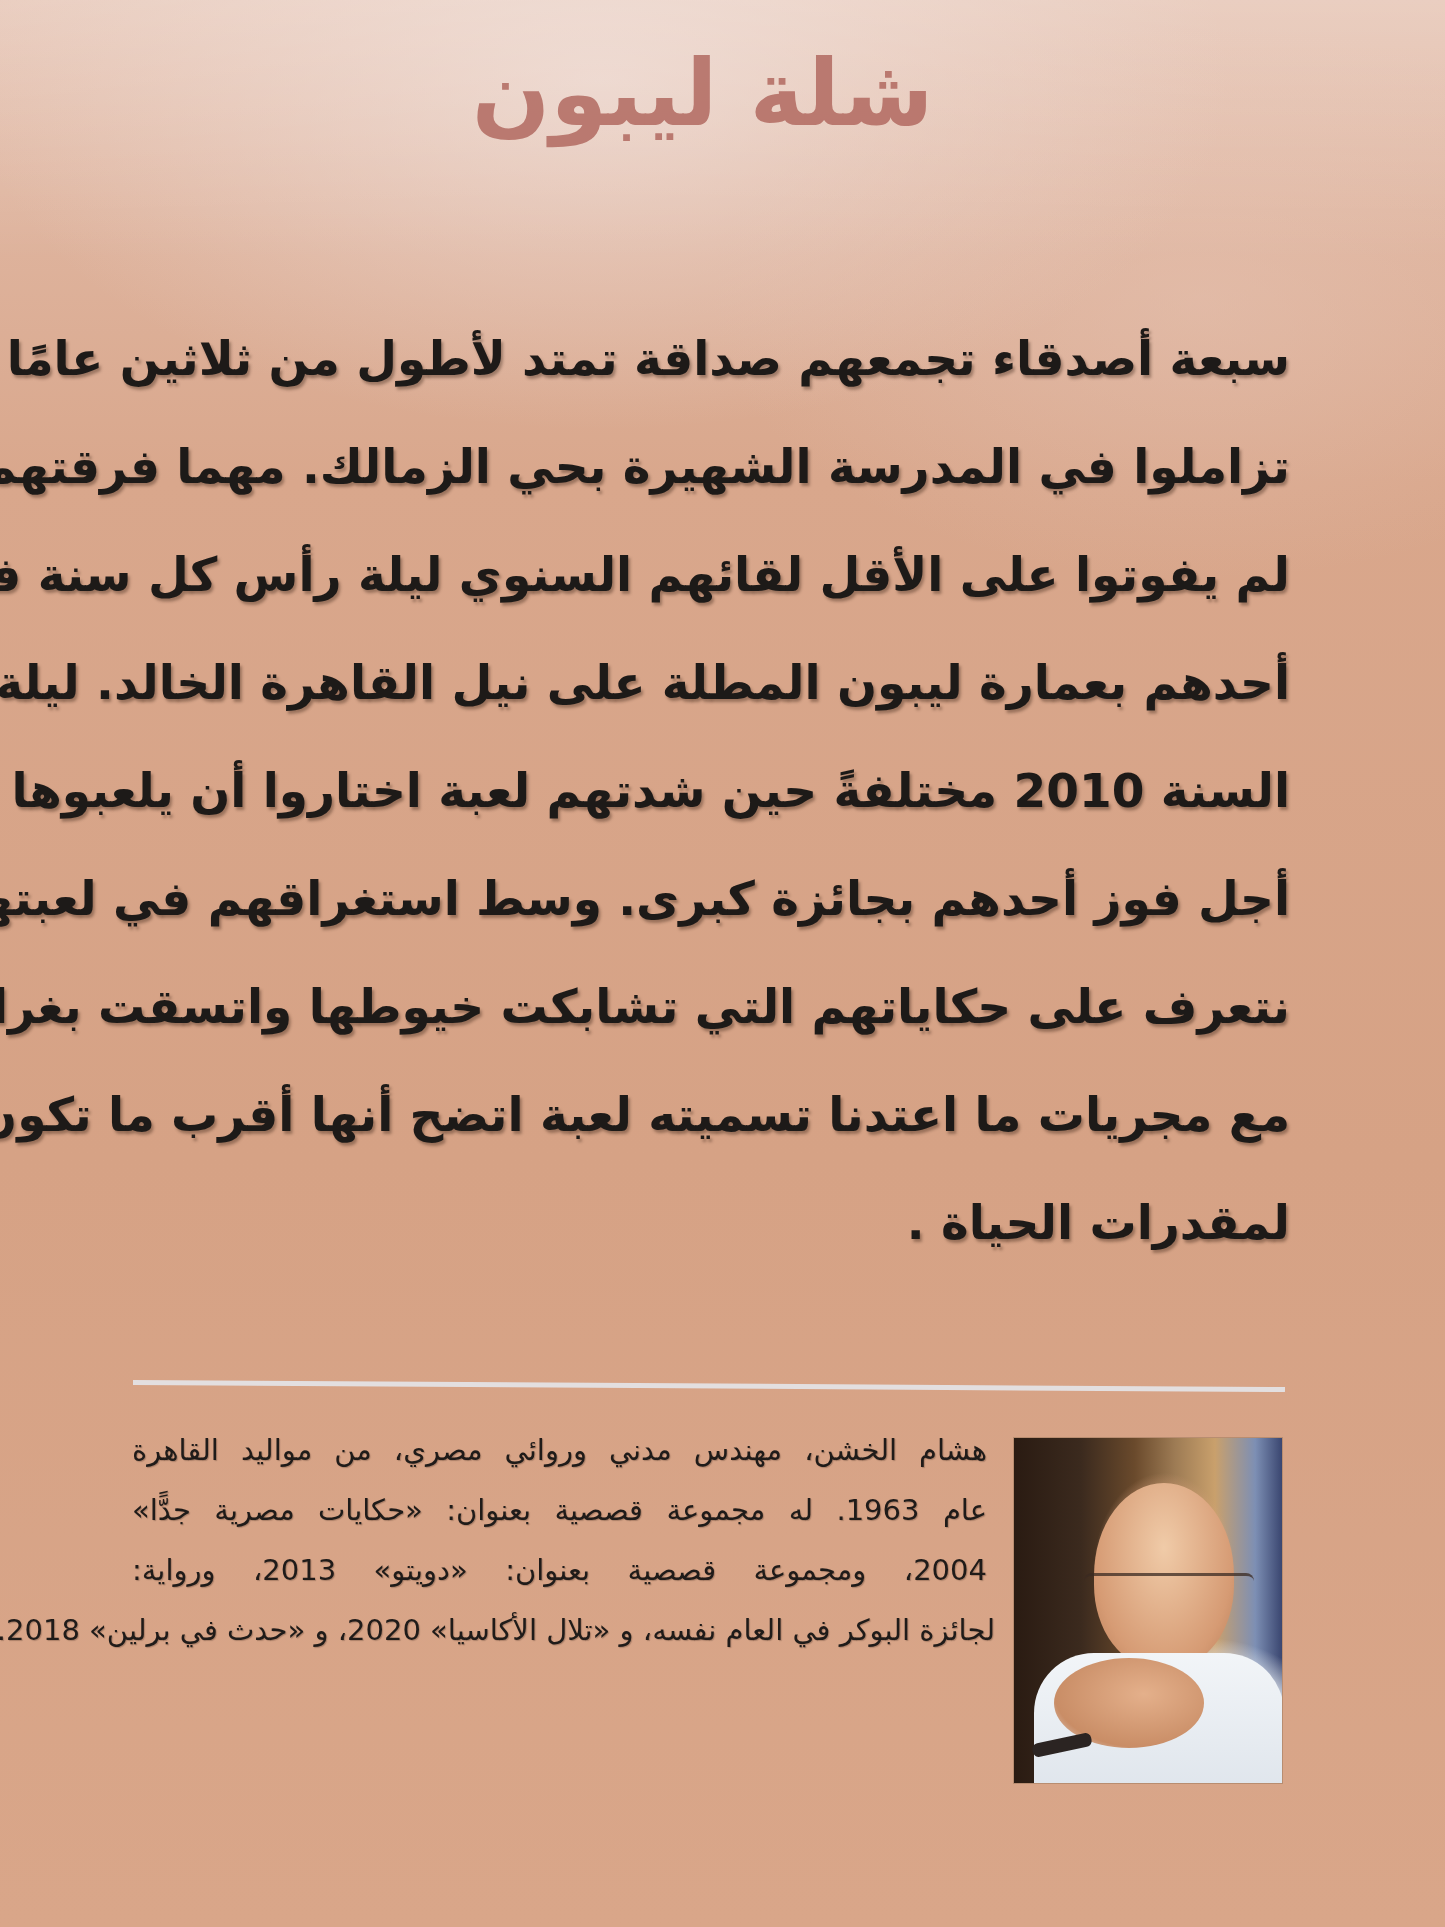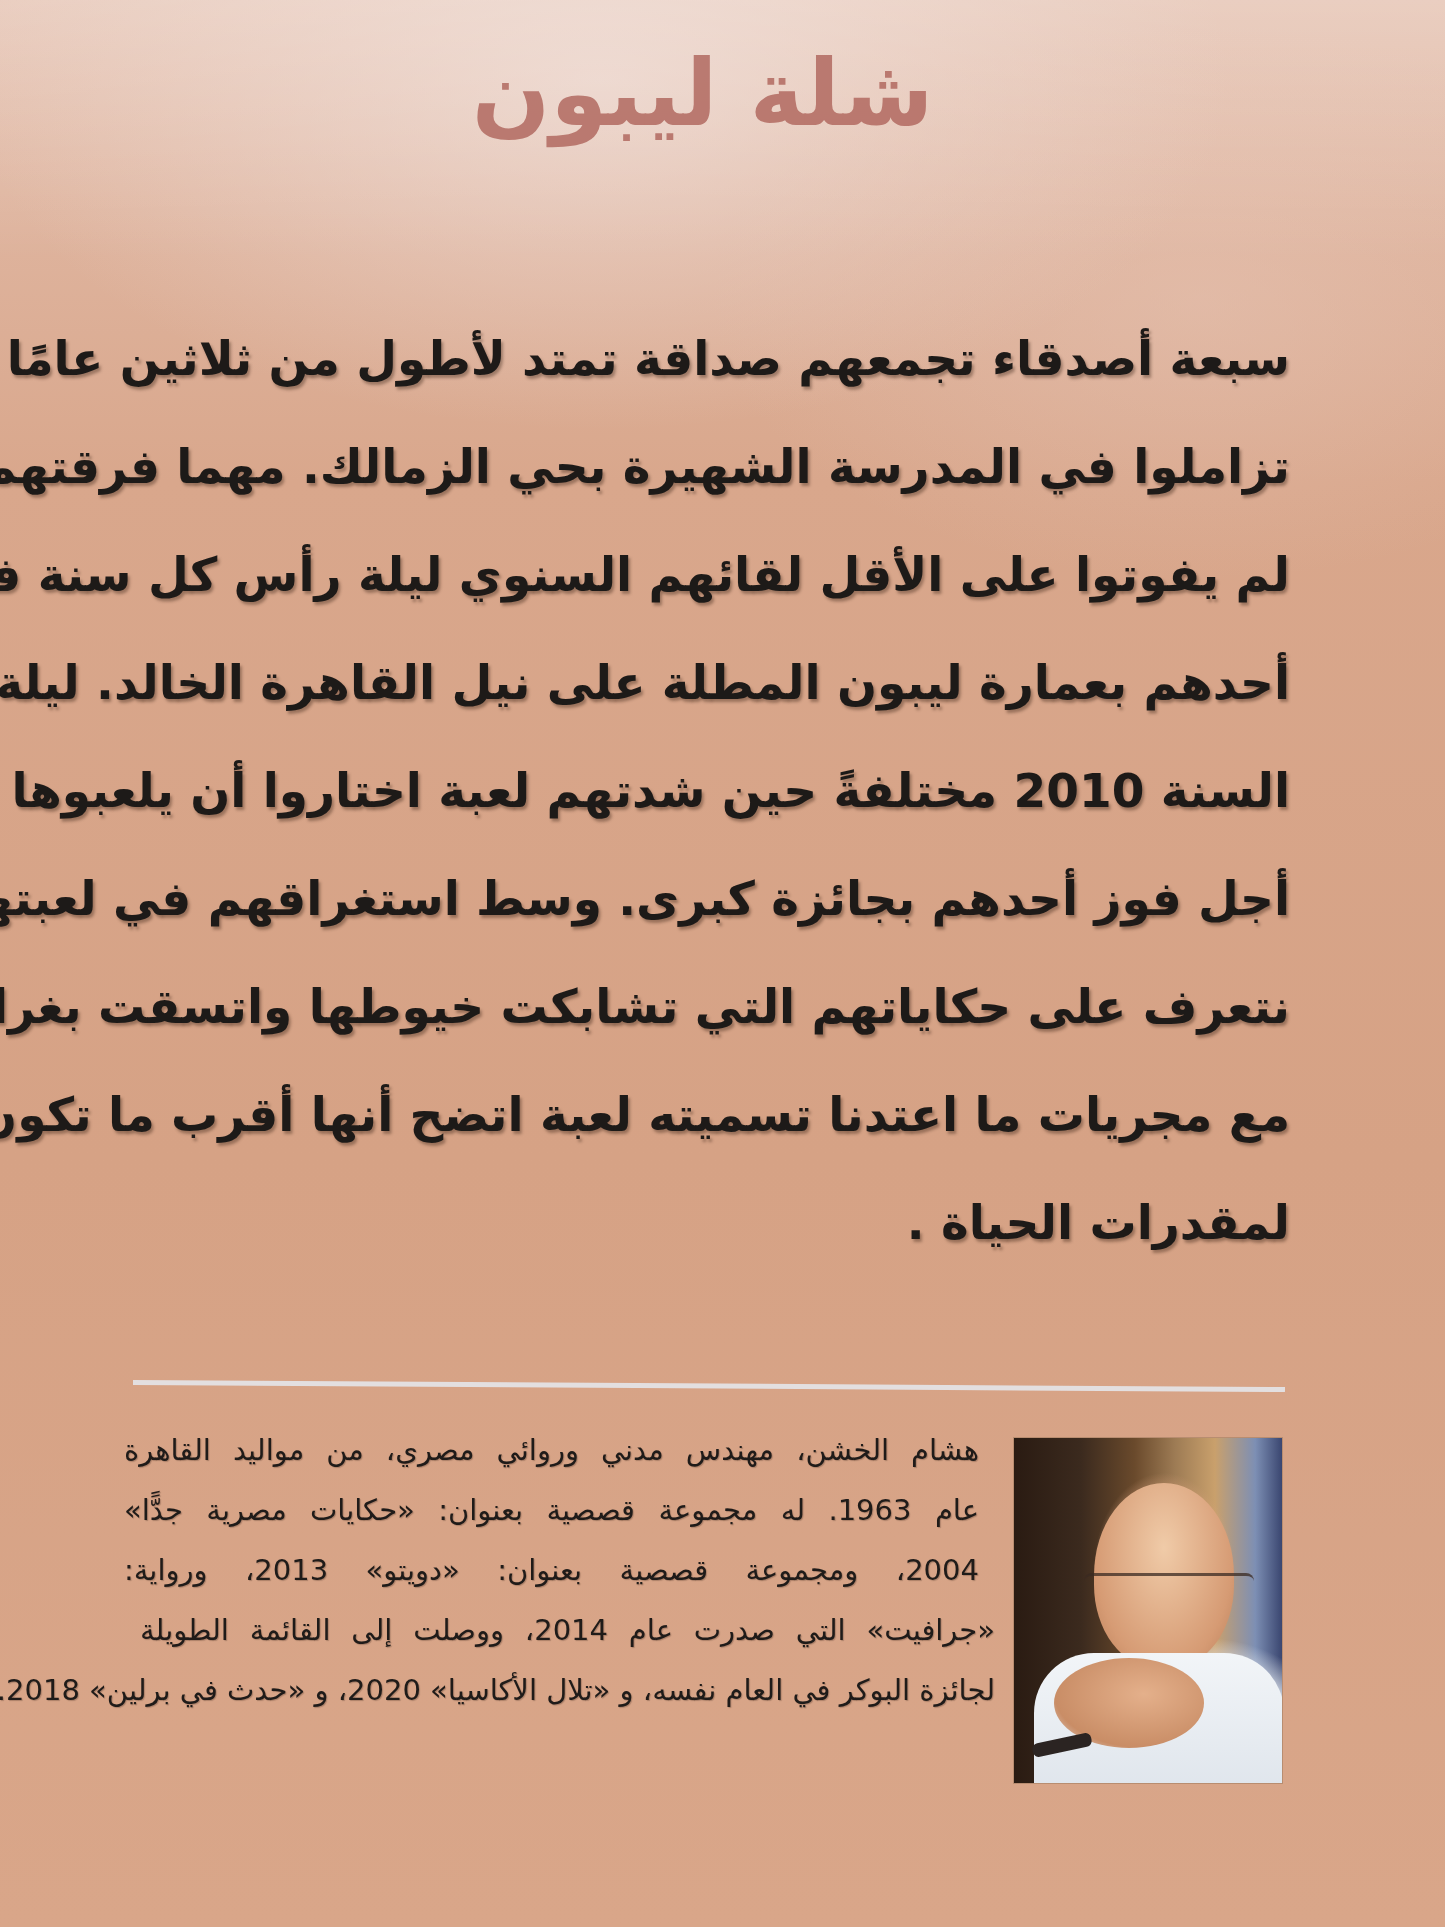--- a/index.html
+++ b/index.html
@@ -102,21 +102,21 @@
       left: 140px;
       width: 855px;
       direction: rtl;
       font-family: "DejaVu Sans", "Liberation Sans", sans-serif;
       font-size: 29px;
       line-height: 60px;
       color: #1f1b19;
       text-shadow: 1px 1px 1px rgba(40,20,10,0.25);
     }
     .bio-text .line { display: block; white-space: nowrap; text-align: justify; text-align-last: justify; }
-    .bio-text .line.wide { margin-right: 16px; width: 855px; }
+    .bio-text .line.wide { margin-right: 8px; width: 855px; }
     .bio-text .line.full2 { width: 855px; margin-right: 0; text-align-last: justify; }
   </style>
 </head>
 <body>
 
 <div class="cover"></div>
 <div class="sheen"></div>
 
 <div class="title">شلة ليبون</div>
 
@@ -139,15 +139,14 @@
   <div class="glasses"></div>
   <div class="shirt"></div>
   <div class="hands"></div>
   <div class="strap"></div>
 </div>
 
 <div class="bio-text">
   <span class="line wide">هشام الخشن، مهندس مدني وروائي مصري، من مواليد القاهرة</span>
   <span class="line wide">عام 1963. له مجموعة قصصية بعنوان: «حكايات مصرية جدًّا»</span>
   <span class="line wide">2004، ومجموعة قصصية بعنوان: «دويتو» 2013، ورواية:</span>
-  <span class="line full2">«جرافيت» التي صدرت عام 2014، ووصلت إلى القائمة الطويلة</span>
   <span class="line full2" style="text-align-last:right;">لجائزة البوكر في العام نفسه، و «تلال الأكاسيا» 2020، و «حدث في برلين» 2018.</span>
 </div>
 
 </body></html>

